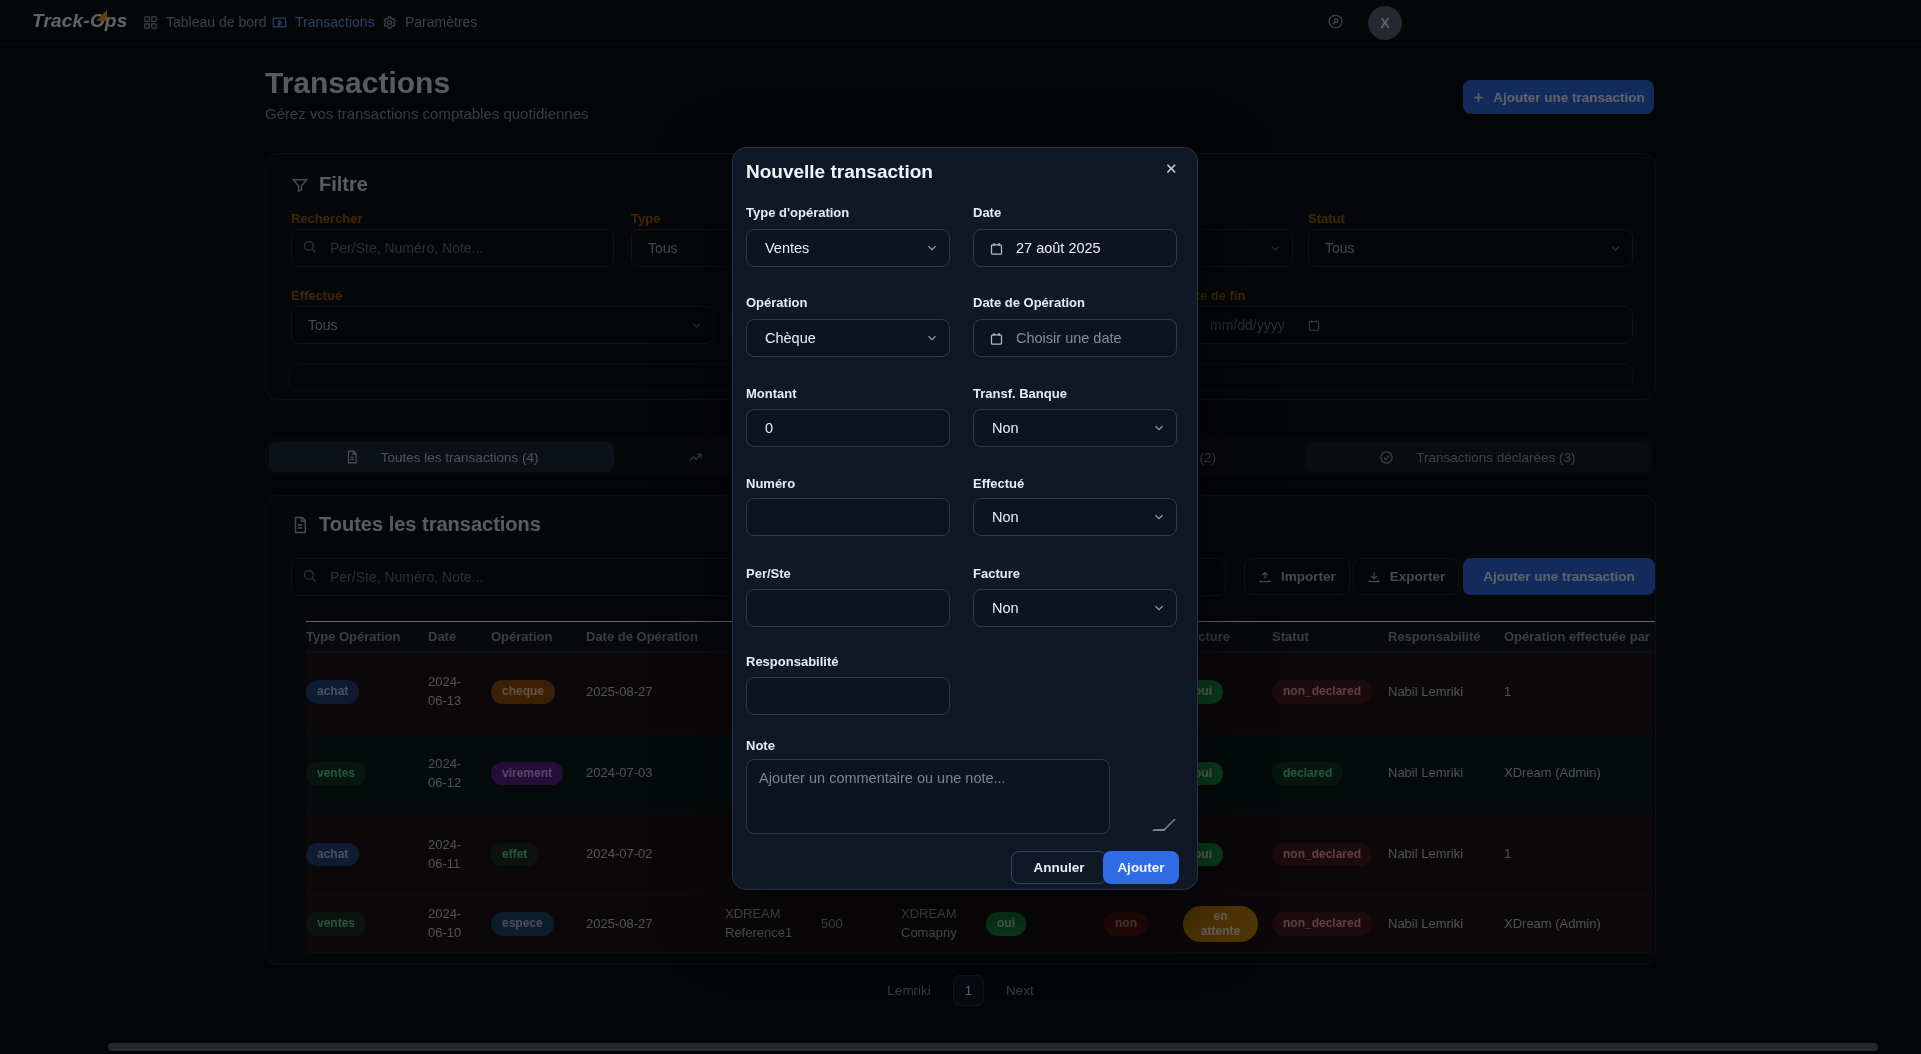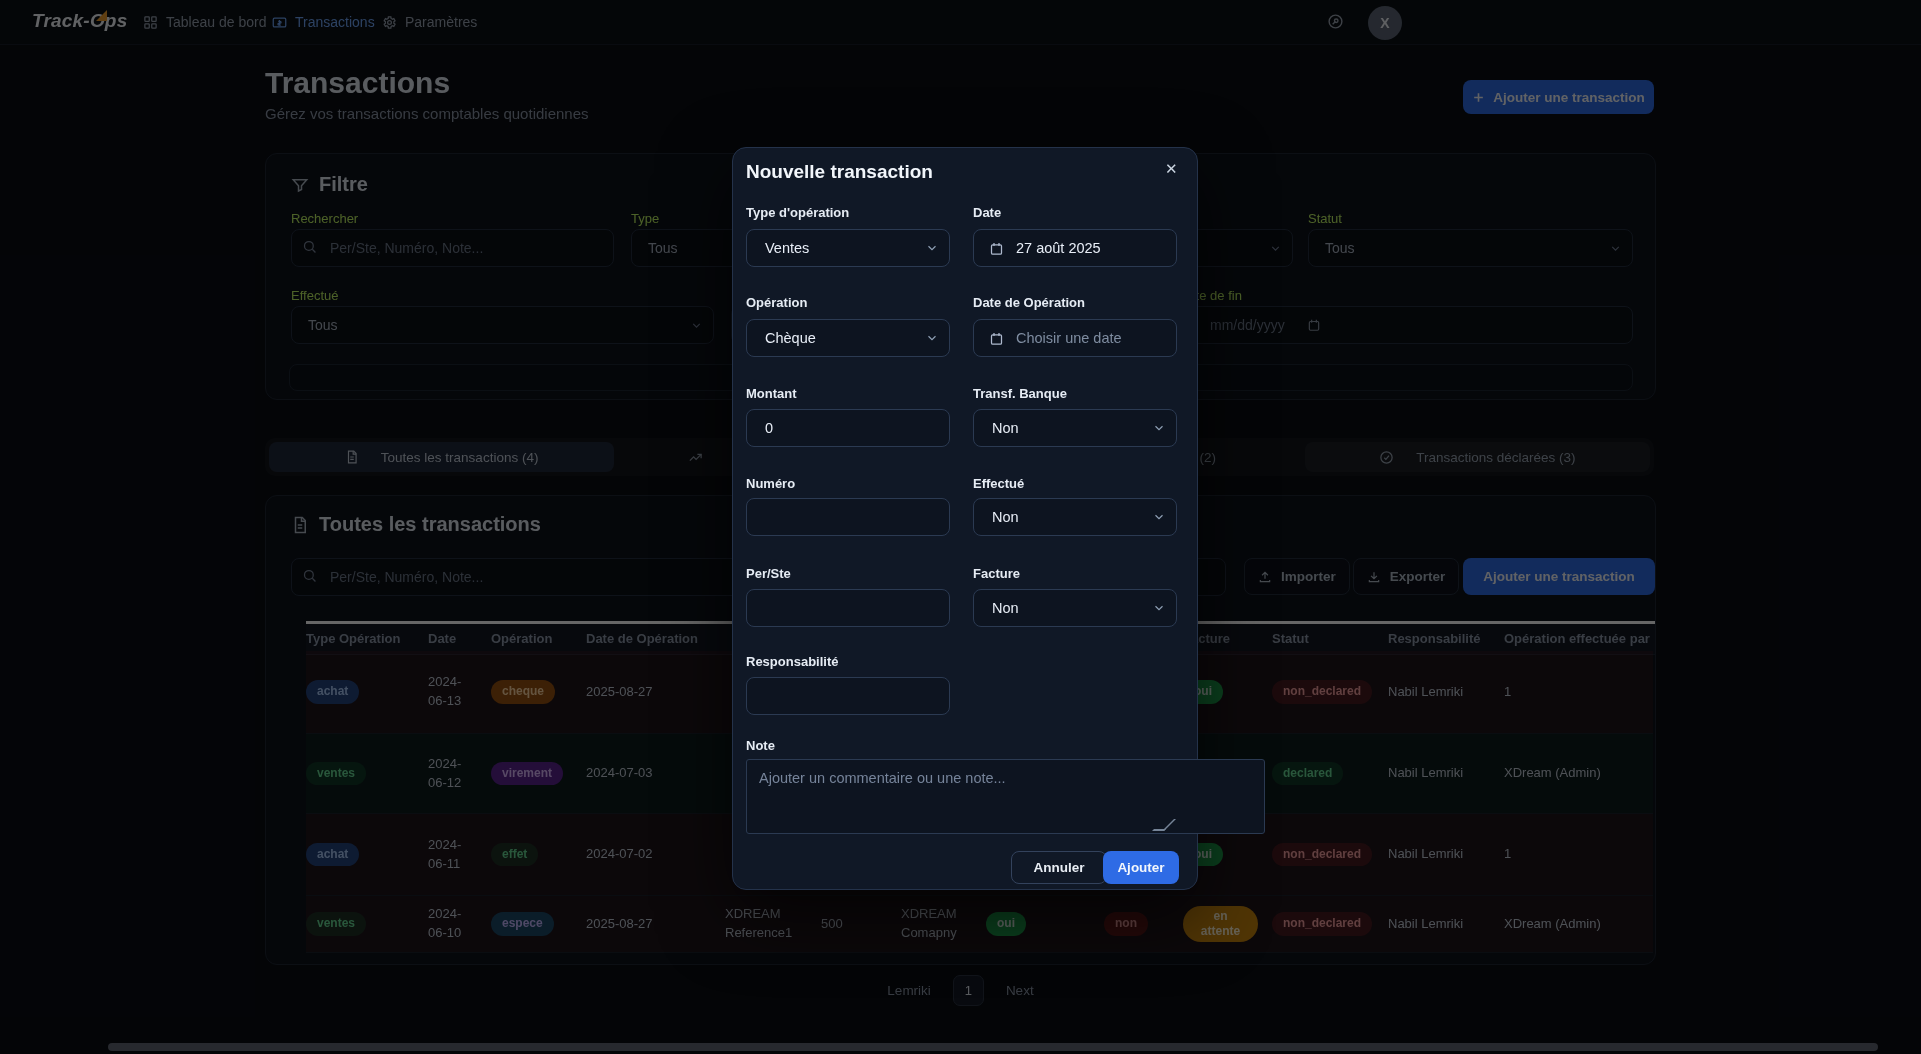--- a/index.html
+++ b/index.html
@@ -20,21 +20,21 @@
   
   .page-title{position:absolute;left:265px;top:66px;font-size:30px;font-weight:800;color:#dfe5ee;}
   .page-subtitle{position:absolute;left:265px;top:105px;font-size:15px;color:#8b95a5;}
   .btn-blue{background:#2e6be5;color:#f2f6fc;border:none;border-radius:8px;font-weight:bold;
             display:flex;align-items:center;justify-content:center;gap:8px;font-size:13.5px;cursor:pointer;font-family:"Liberation Sans",sans-serif;}
   .hdr-add{position:absolute;left:1463px;top:80px;width:191px;height:34px;}
 
   
   .card{position:absolute;background:#0e1219;border:1px solid #1e2734;border-radius:12px;}
   .card-heading{display:flex;align-items:center;gap:10px;font-size:20px;font-weight:bold;color:#dfe5ee;}
-  .f-label{font-size:13px;font-weight:normal;color:#bef264;}
+  .f-label{font-size:13px;font-weight:bold;color:#a16207;}
   .field{position:absolute;background:#0b0f16;border:1px solid #232e3f;border-radius:8px;height:38px;
          display:flex;align-items:center;font-size:14px;color:#aab4c2;box-sizing:border-box;cursor:pointer;}
   .field .chev{margin-left:auto;margin-right:10px;color:#77839a;}
   .input-wrap{position:absolute;height:38px;}
   .input-wrap input{width:100%;height:100%;background:#0b0f16;border:1px solid #232e3f;border-radius:8px;
          color:#cfd7e2;font-size:14px;box-sizing:border-box;padding-left:38px;font-family:"Liberation Sans",sans-serif;outline:none;}
   .input-wrap input::placeholder{color:#6d7889;}
   .search-glyph{position:absolute;left:11px;top:10px;color:#7a8699;pointer-events:none;}
   .empty-bar{position:absolute;background:#0c1017;border:1px solid #1d2634;border-radius:8px;}
 
@@ -44,21 +44,21 @@
   .tab{display:flex;align-items:center;justify-content:center;gap:22px;font-size:13.5px;color:#9aa5b3;
        border-radius:8px;position:relative;cursor:pointer;}
   .tab.active{background:#20293a;color:#c3ccd9;}
   .tab.subtle{background:rgba(255,255,255,.045);}
   .tab-frag{position:absolute;left:240px;top:8px;}
 
   
   .toolbar-btn{position:absolute;height:37px;background:#0d1119;border:1px solid #242e3e;border-radius:8px;
        color:#aeb8c6;font-size:13.5px;font-weight:bold;display:flex;align-items:center;justify-content:center;gap:9px;cursor:pointer;}
   .t-grid{display:grid;grid-template-columns:122px 63px 95px 139px 96px 80px 85px 118px 79px 89px 116px 116px 151px;margin-left:40px;}
-  .t-head{position:absolute;left:0;top:125px;width:1387px;height:30px;background:#121722;border-top:3px solid #ffffff;border-bottom:1px solid #1d2634;align-items:center;}
+  .t-head{position:absolute;left:0;top:125px;width:1387px;height:30px;background:#121722;border-top:1px solid #ffffff;border-bottom:1px solid #1d2634;align-items:center;}
   .t-head .t-cell{font-size:13px;color:#8e99aa;font-weight:bold;overflow:hidden;white-space:nowrap;}
   .t-body{position:absolute;left:0;top:155px;width:1387px;}
   .t-row{border-bottom:1px solid #1b212c;align-items:center;}
   .t-row:nth-child(1){height:82px;}
   .t-row:nth-child(2){height:79px;}
   .t-row:nth-child(3){height:81px;}
   .t-row:nth-child(4){height:56px;}
   .t-cell{font-size:13px;color:#c2cad6;padding-right:14px;line-height:1.45;overflow:hidden;}
   .tint-red{background:rgba(190,40,40,.10);}
   .tint-green{background:rgba(30,160,80,.08);}
@@ -88,22 +88,22 @@
   .m-title{position:absolute;left:13px;top:13px;font-size:19px;font-weight:bold;color:#f2f6fb;}
   .m-close{position:absolute;left:428px;top:8px;font-size:15px;color:#cbd5e1;cursor:pointer;padding:4px;}
   .m-label{position:absolute;font-size:13px;font-weight:bold;color:#e6ecf4;}
   .m-field{position:absolute;width:204px;height:38px;background:#0d1420;border:1px solid #2b3a52;border-radius:8px;
            box-sizing:border-box;display:flex;align-items:center;font-size:14.5px;color:#e8eef7;cursor:pointer;}
   .m-field .chev{margin-left:auto;margin-right:10px;color:#8fa0b5;}
   .m-field .cal{margin-left:15px;margin-right:12px;color:#aebace;flex:0 0 auto;}
   .m-field.ph{color:#7f8da1;}
   .m-input{position:absolute;width:204px;height:38px;box-sizing:border-box;background:#0d1420;border:1px solid #2b3a52;
            border-radius:8px;color:#e8eef7;font-size:14.5px;padding-left:18px;font-family:"Liberation Sans",sans-serif;outline:none;}
-  .m-textarea{position:absolute;left:13px;top:611px;width:519px;height:75px;box-sizing:border-box;background:#0d1420;
-           border:1px solid #2b3a52;border-radius:3px;color:#e8eef7;font-size:14.5px;padding:10px 12px;resize:none;
+  .m-textarea{position:absolute;left:13px;top:611px;width:364px;height:75px;box-sizing:border-box;background:#0d1420;
+           border:1px solid #2b3a52;border-radius:8px;color:#e8eef7;font-size:14.5px;padding:10px 12px;resize:none;
            font-family:"Liberation Sans",sans-serif;outline:none;}
   .m-textarea::placeholder{color:#76849a;}
   .resize-grip{position:absolute;left:425px;top:671px;width:10px;height:10px;z-index:11;
            border-right:2px solid #8fa0b5;border-bottom:2px solid #8fa0b5;transform:skew(-45deg) rotate(0deg);opacity:.8;pointer-events:none;}
   .btn-ghost{position:absolute;background:#101826;border:1px solid #33425c;border-radius:8px;color:#e8edf4;
            font-size:13.5px;font-weight:bold;display:flex;align-items:center;justify-content:center;cursor:pointer;font-family:"Liberation Sans",sans-serif;}
 </style>
 </head>
 <body>
 

